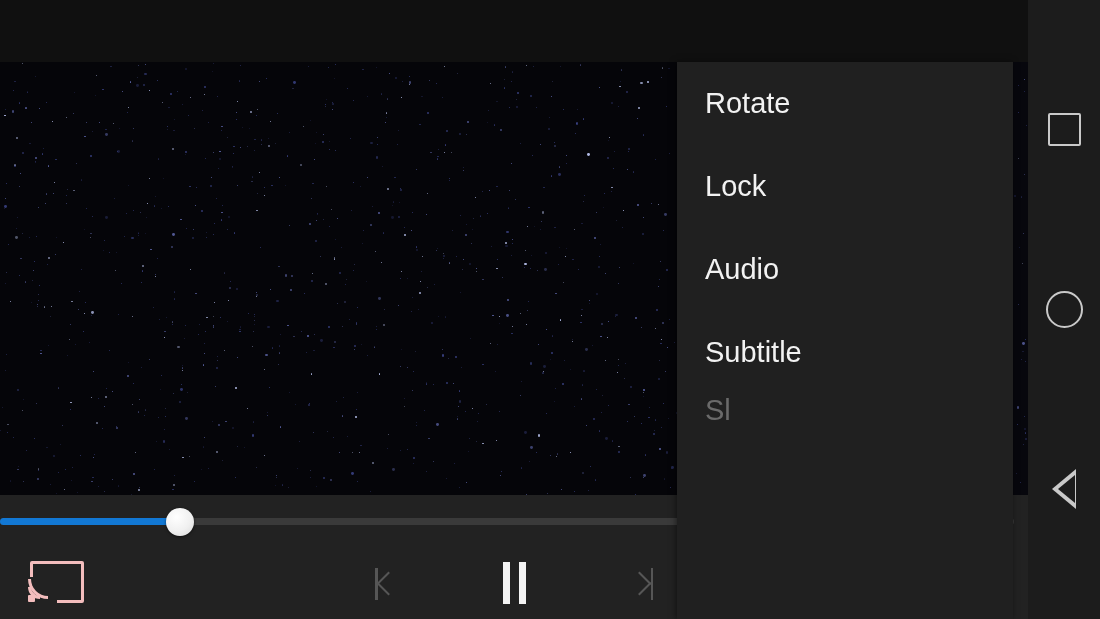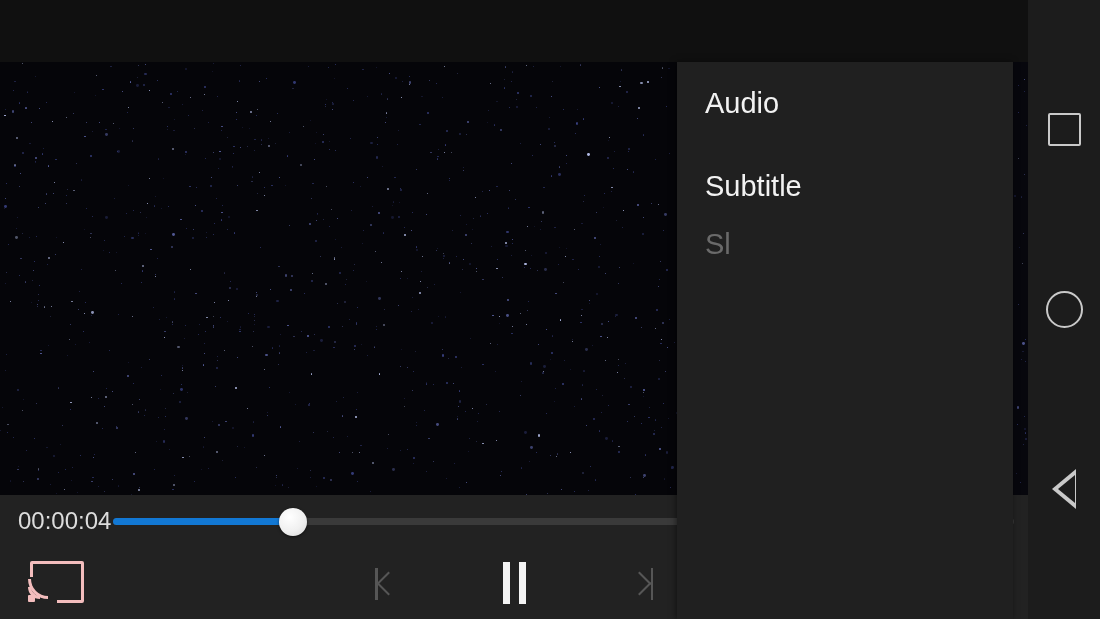--- a/index.html
+++ b/index.html
@@ -1688,21 +1688,20 @@
         <i style="left:14.7px;top:363.8px;width:1.2px;height:1.2px;background:rgba(110,120,200,0.624886188271605)"></i>
         <i style="left:5.0px;top:95.9px;width:1.2px;height:1.2px;background:rgba(190,200,245,0.4027914951989026)"></i>
         <i style="left:6.3px;top:184.6px;width:1.2px;height:1.2px;background:rgba(70,80,160,0.33922539437585736)"></i>
         <i style="left:14.7px;top:342.8px;width:1.2px;height:1.2px;background:rgba(70,80,160,0.36251286008230454)"></i>
         <i style="left:2.6px;top:411.3px;width:1.2px;height:1.2px;background:rgba(70,80,160,0.3609803669410151)"></i>
       </div>
   </div>
 
   <div class="bottombar">
     <div class="seekrow">
-      <div class="cur-time">00:00:04</div>
       <div class="slider">
         <div class="track"></div>
         <div class="fill" id="seekfill" style="width: 180.2px;"></div>
         <div class="thumb" id="seekthumb" style="left: 166.2px;"></div>
       </div>
     </div>
     <div class="ctrlrow">
       <div class="cast">
         <span class="screen"></span>
         <span class="cut"></span>
@@ -1722,20 +1721,26 @@
         <div class="t-btn next">
           <span class="bar"></span>
           <span class="arr"></span>
         </div>
       </div>
     </div>
   </div>
 
   <div class="menu">
     <div class="menu-item">
+      <span>Rotate</span>
+    </div>
+    <div class="menu-item">
+      <span>Lock</span>
+    </div>
+    <div class="menu-item">
       <span>Audio</span>
     </div>
     <div class="menu-item">
       <span>Subtitle</span>
     </div>
     <div class="menu-item clipped">
       <span>Sl</span>
     </div>
   </div>
 

